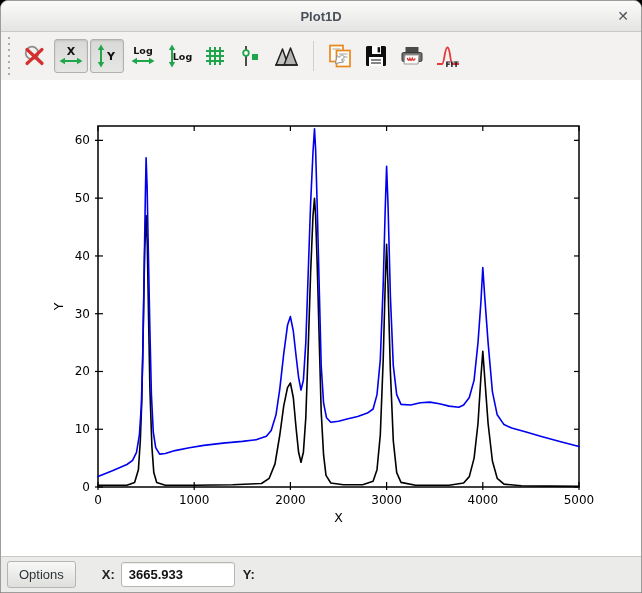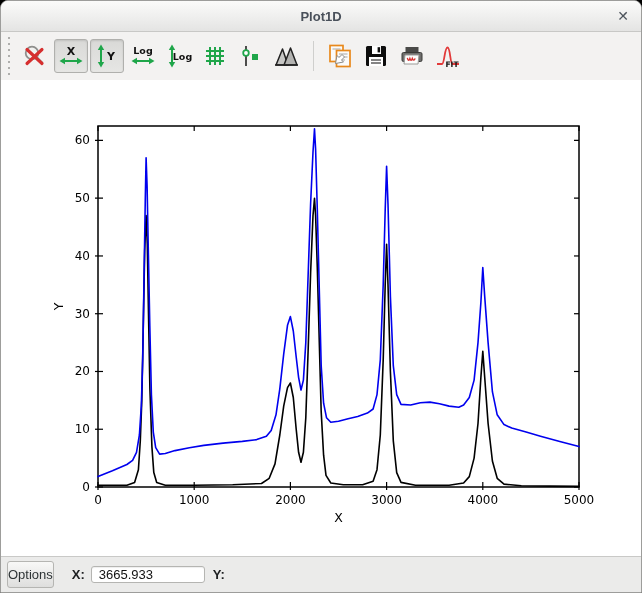--- a/index.html
+++ b/index.html
@@ -47,30 +47,31 @@
   
   .plot-canvas{position:relative;flex:1 1 auto;background:#ffffff;cursor:crosshair;}
   .plot-canvas svg{position:absolute;left:0;top:0;}
   
   .statusbar{
     height:36px;flex:0 0 36px;background:#ebebea;
     border-top:1px solid #c9c9c7;
     display:flex;align-items:center;padding:0 6px;font-size:13px;color:#1d1f21;
   }
   .options-btn{
-    height:27px;padding:0 0;margin-right:10px;
+    height:27px;padding:0 11px;margin-right:18px;
     border:1px solid #b5b5b2;border-radius:3px;
     background:linear-gradient(#f8f8f7,#dededd);
     font-family:inherit;font-size:13px;color:#2e3436;
   }
   .coord-label{font-weight:bold;margin:0 6px 0 8px;}
   .coord-entry{
-    width:114px;height:17px;border:1px solid #b5b5b2;border-radius:3px;
+    width:114px;height:25px;border:1px solid #b5b5b2;border-radius:3px;
     background:#fff;padding:0 7px;font-family:inherit;font-size:13px;color:#111;
     box-shadow:inset 0 1px 1px rgba(0,0,0,.07);
+    font-weight:bold;
   }
 </style>
 </head>
 <body>
 
 <div class="window">
 
   <div class="titlebar">
     <span class="title-text">Plot1D</span>
     <span class="close-btn">✕</span>

